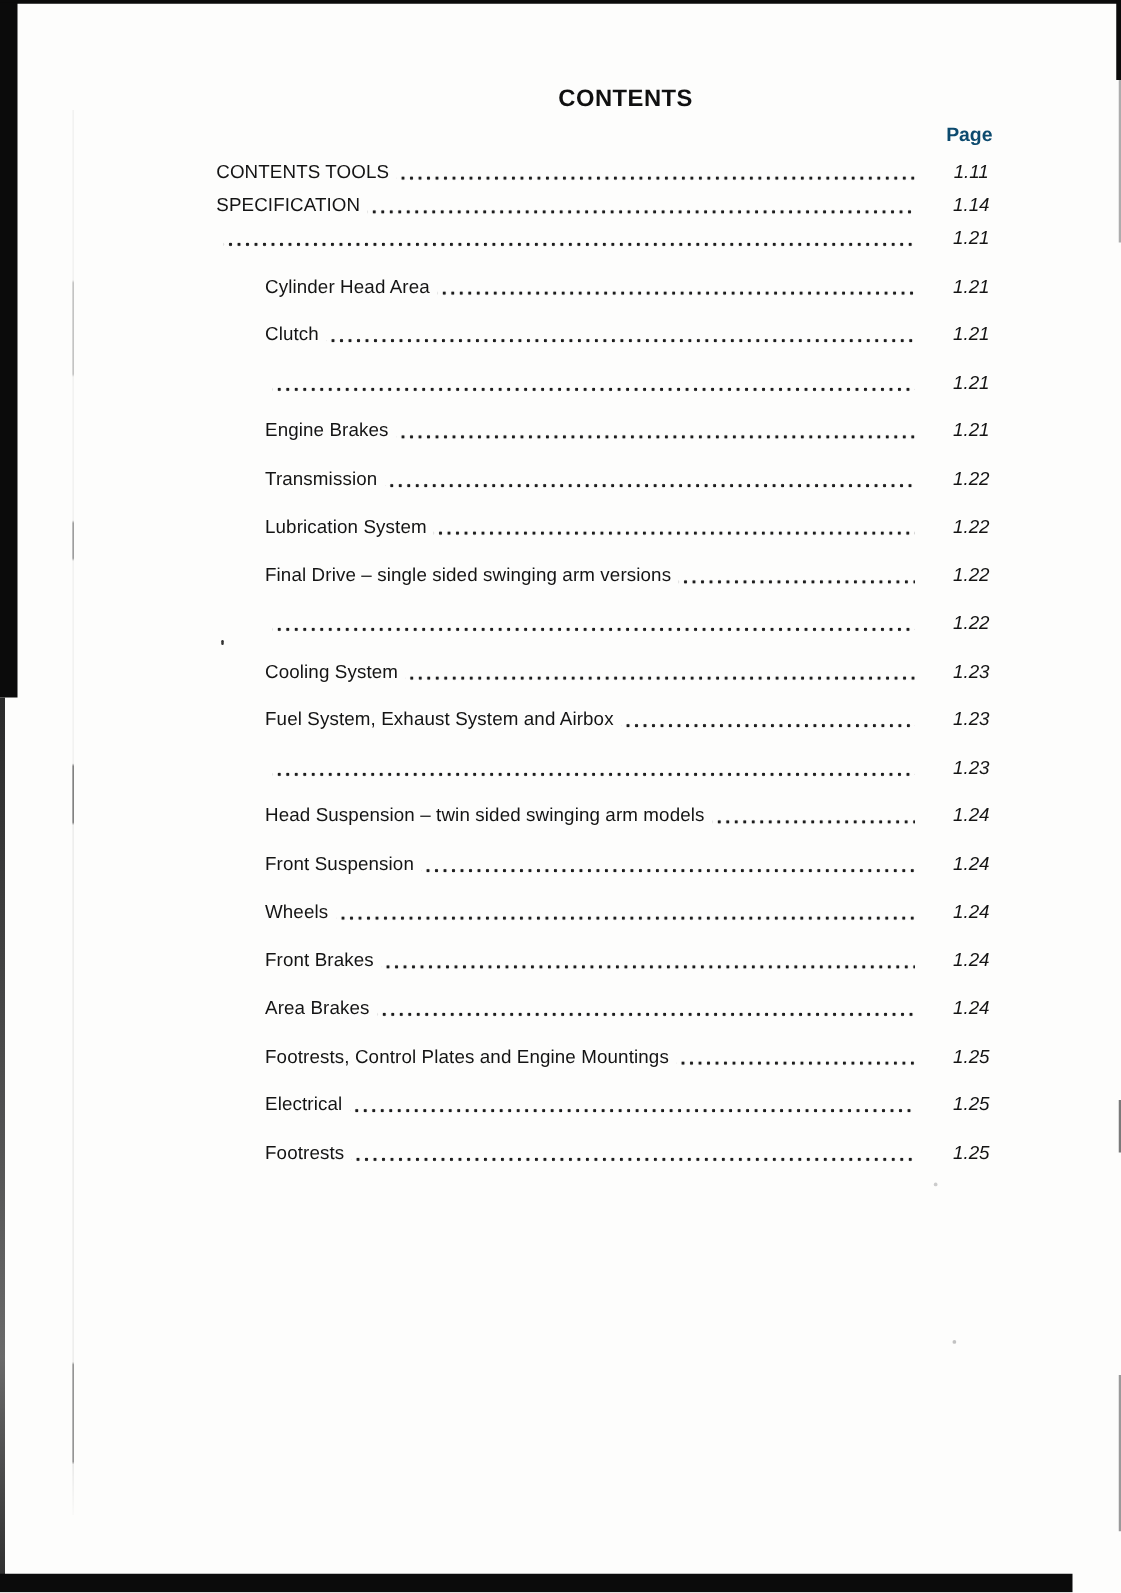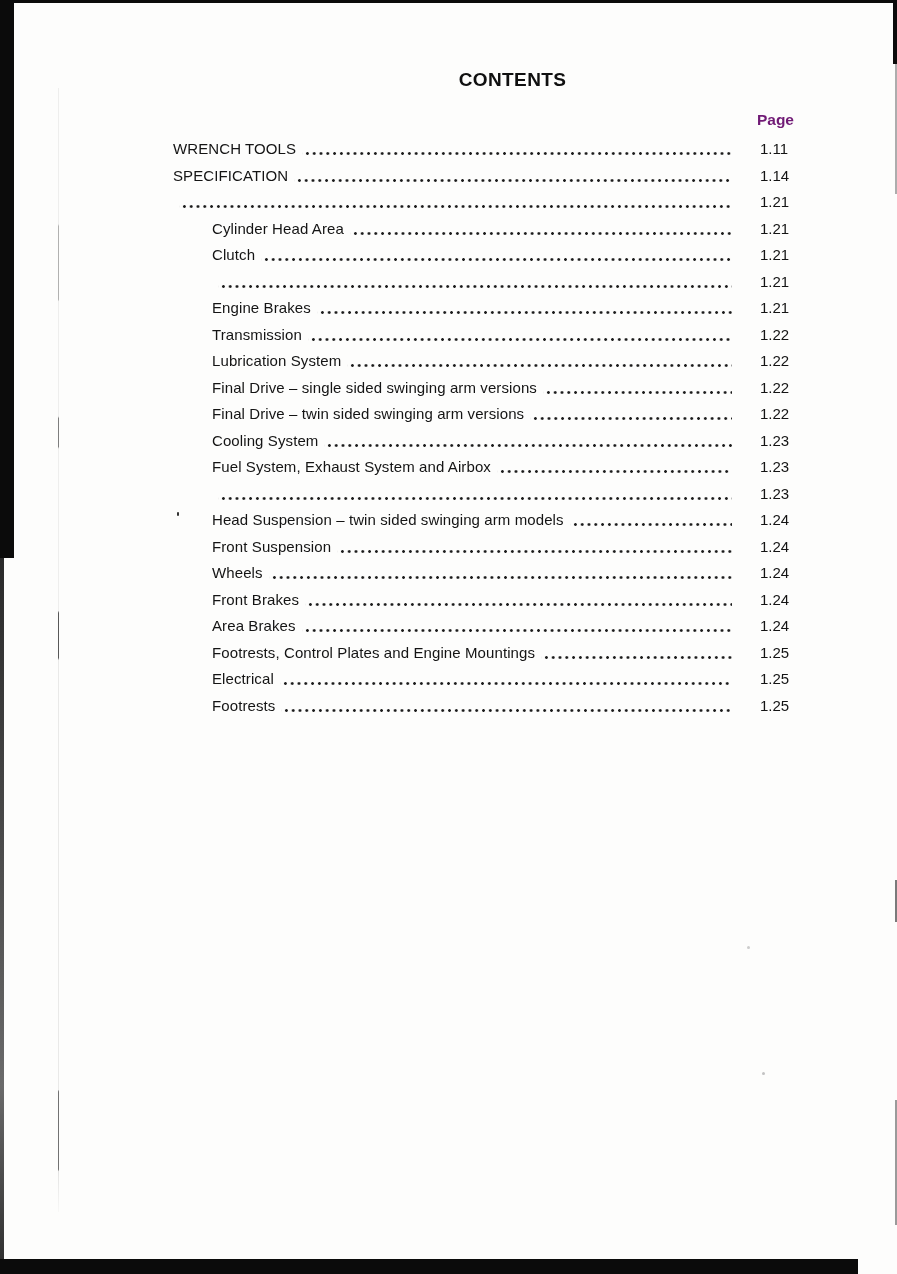--- a/index.html
+++ b/index.html
@@ -57,60 +57,61 @@
   
   .content {
     position: absolute;
     left: 173px;
     top: 70px;
     width: 621px; 
   }
   .doc-title {
     text-align: center;
     position: relative;
-    left: 29px;
+    left: 17px;
     font-size: 19px;
     font-weight: bold;
     letter-spacing: 0.4px;
     line-height: 19px;
     color: #101010;
   }
   .page-col-label {
     text-align: right;
     font-size: 15.5px;
     font-weight: bold;
     line-height: 16px;
-    margin-top: 23px;
-    color: #701a75;
+    margin-top: 12px;
+    color: #0c4a6e;
   }
   .toc { margin-top: 8px; }
   .row {
     display: flex;
     height: 26.5px;
     font-size: 15px;
   }
-  .row.level1 { padding-left: 39px; }
+  .row.level1 { padding-left: 39px; margin-top: 12px; }
   .row .lbl {
     white-space: nowrap;
     line-height: 26.5px;
     letter-spacing: 0.1px;
   }
   .row .leader {
     flex: 1;
     margin-left: 6px;
     margin-right: 28px;
     background-image: radial-gradient(circle, #1c1c1c 1.15px, rgba(0,0,0,0) 1.55px);
     background-size: 6.8px 6.8px;
     background-repeat: repeat-x;
     background-position: 2px 14px;
   }
   .row .pg {
     width: 34px;
-    text-align: left;
+    text-align: center;
     line-height: 26.5px;
+    font-style: italic;
   }
 </style>
 </head>
 <body>
 
 <div class="page">
 
   <div class="artifact top-bar"></div>
   <div class="artifact left-band-1"></div>
   <div class="artifact left-band-2"></div>
@@ -122,21 +123,21 @@
   <div class="artifact fold-line"></div>
   <div class="artifact speck-1"></div>
   <div class="artifact speck-2"></div>
   <div class="artifact speck-3"></div>
 
   <div class="content">
     <div class="doc-title">CONTENTS</div>
     <div class="page-col-label">Page</div>
     <div class="toc" id="toc">
   <div class="row level0">
-    <span class="lbl">WRENCH TOOLS</span>
+    <span class="lbl">CONTENTS TOOLS</span>
     <span class="leader"></span>
     <span class="pg">1.11</span>
   </div>
 
   <div class="row level0">
     <span class="lbl">SPECIFICATION</span>
     <span class="leader"></span>
     <span class="pg">1.14</span>
   </div>
 
@@ -180,21 +181,20 @@
     <span class="pg">1.22</span>
   </div>
 
   <div class="row level1">
     <span class="lbl">Final Drive – single sided swinging arm versions</span>
     <span class="leader"></span>
     <span class="pg">1.22</span>
   </div>
 
   <div class="row level1">
-    <span class="lbl">Final Drive – twin sided swinging arm versions</span>
     <span class="leader"></span>
     <span class="pg">1.22</span>
   </div>
 
   <div class="row level1">
     <span class="lbl">Cooling System</span>
     <span class="leader"></span>
     <span class="pg">1.23</span>
   </div>
 

